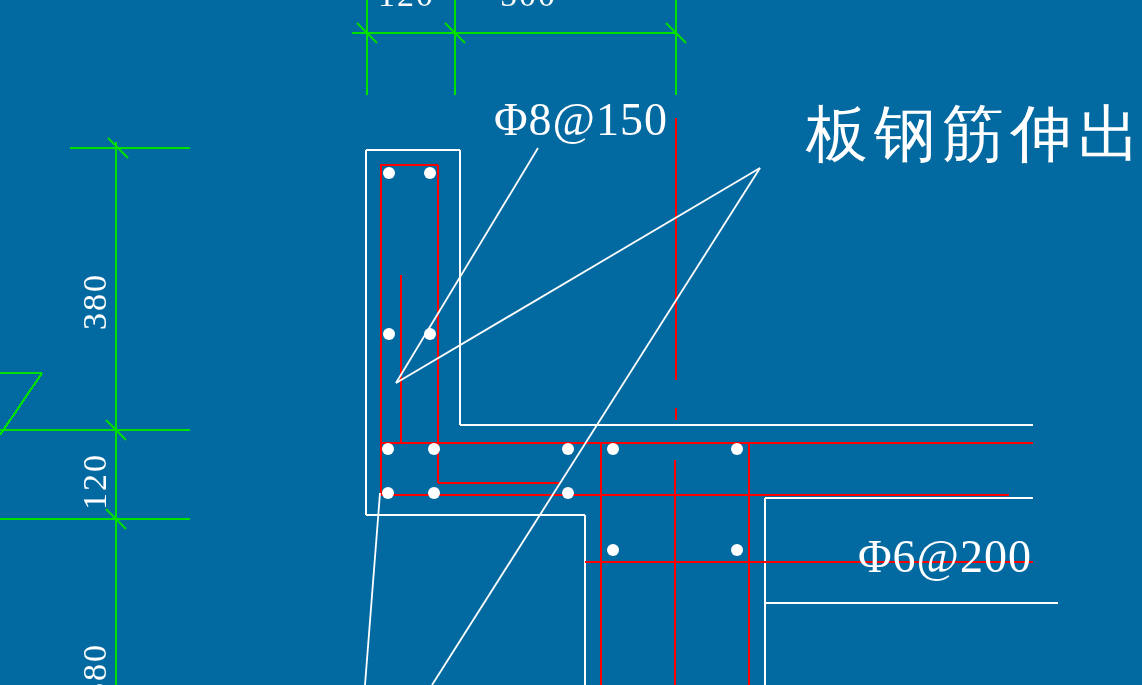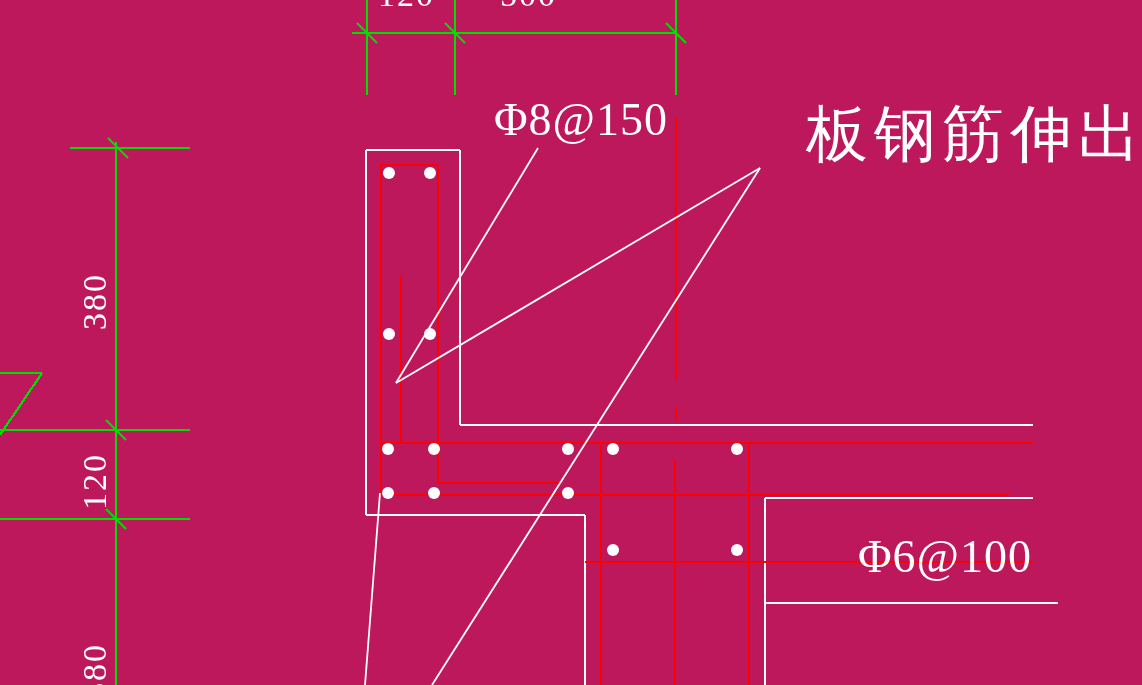--- a/index.html
+++ b/index.html
@@ -8,21 +8,21 @@
     padding: 0;
     background: #000000;
   }
   body {
     font-family: "Liberation Sans", sans-serif;
   }
   #cad-canvas {
     position: relative;
     width: 1142px;
     height: 685px;
-    background: #be185d;
+    background: #0369a1;
     overflow: hidden;
   }
   #cad-svg {
     position: absolute;
     left: 0;
     top: 0;
     width: 1142px;
     height: 685px;
     display: block;
   }
@@ -133,21 +133,21 @@
 
       <line x1="760" y1="168" x2="432" y2="685"></line>
 
       <line x1="380" y1="493" x2="365" y2="685"></line>
     </g>
 
   </svg>
 
   <div class="cad-text rebar-label" style="left:494px; top:97px;">Φ8@150</div>
 
-  <div class="cad-text rebar-label" style="left:858px; top:534px;">Φ6@100</div>
+  <div class="cad-text rebar-label" style="left:858px; top:534px;">Φ6@200</div>
 
   <div class="cad-text cjk-note" style="left:806px; top:103px;">板钢筋伸出</div>
 
   <div class="cad-text dim-text dim-vert" style="left:78px; top:330px;">380</div>
 
   <div class="cad-text dim-text dim-vert" style="left:78px; top:510px;">120</div>
 
   <div class="cad-text dim-text dim-vert" style="left:78px; top:700px;">380</div>
 
   <div class="cad-text dim-text" style="left:378px; top:-22px;">120</div>

